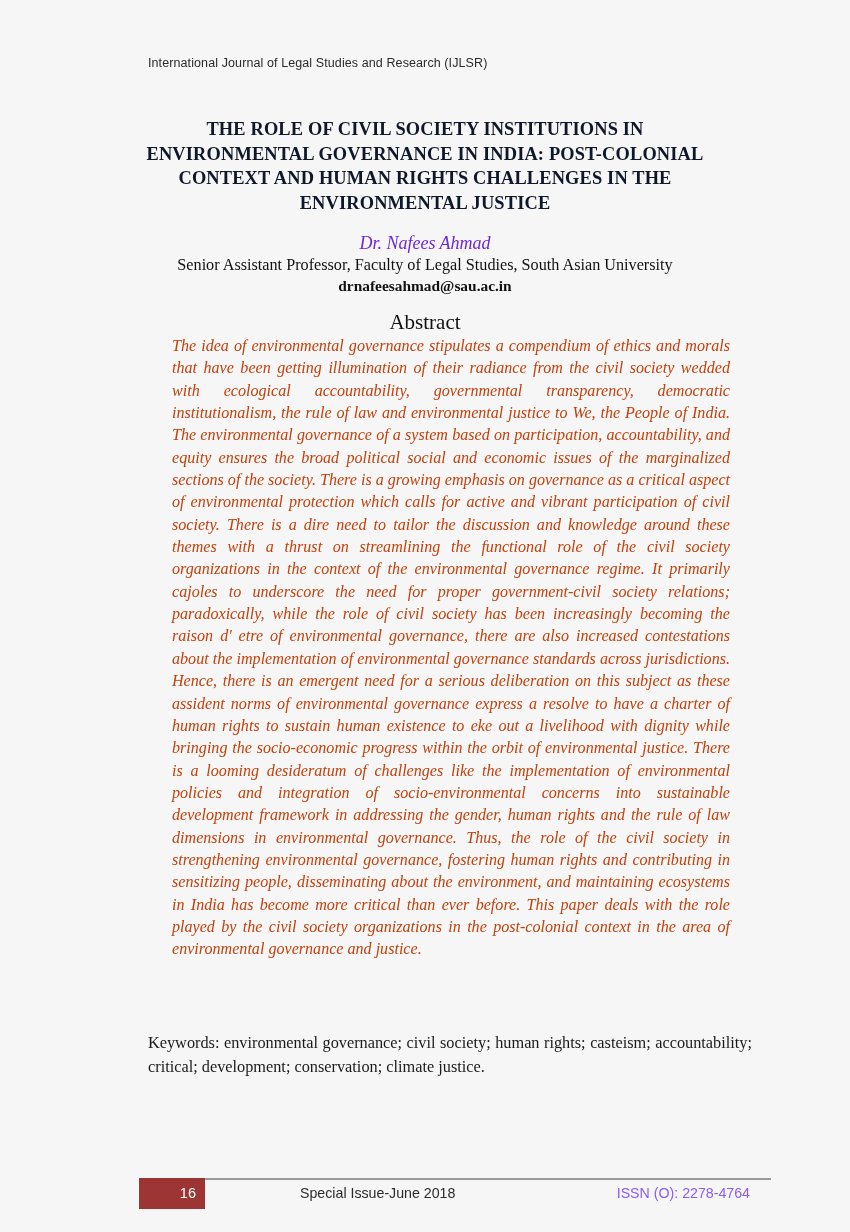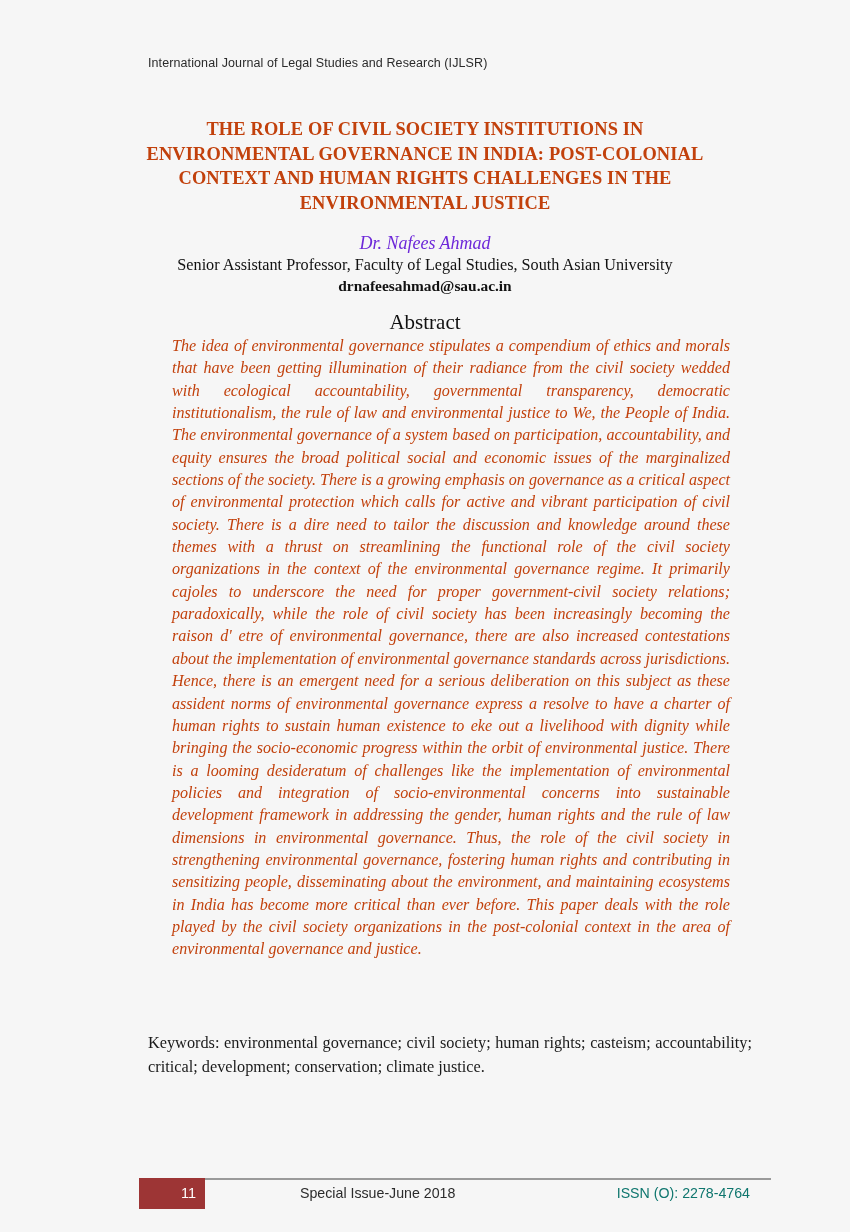--- a/index.html
+++ b/index.html
@@ -43,21 +43,21 @@
     top: 117px;
     width: 640px;
     text-align: center;
   }
   .title-line {
     font-family: "Liberation Serif", serif;
     font-weight: bold;
     font-size: 18.4px;
     line-height: 24.6px;
     letter-spacing: 0.15px;
-    color: #c2410c;
+    color: #0f172a;
   }
 
   
   .author-block {
     position: absolute;
     left: 105px;
     top: 231px;
     width: 640px;
     text-align: center;
   }
@@ -163,21 +163,21 @@
     white-space: nowrap;
   }
   .footer-right {
     position: absolute;
     left: 470px;
     top: 13px;
     width: 280px;
     text-align: right;
     font-family: "Liberation Sans", sans-serif;
     font-size: 14.2px;
-    color: #0f766e;
+    color: #8b5cf6;
     white-space: nowrap;
   }
 </style>
 </head>
 <body>
 
 <div class="page">
 
   <div class="running-head">International Journal of Legal Studies and Research (IJLSR)</div>
 
@@ -196,19 +196,19 @@
 
   <div class="abstract-heading">Abstract</div>
 
   <div class="abstract-body">The idea of environmental governance stipulates a compendium of ethics and morals that have been getting illumination of their radiance from the civil society wedded with ecological accountability, governmental transparency, democratic institutionalism, the rule of law and environmental justice to We, the People of India. The environmental governance of a system based on participation, accountability, and equity ensures the broad political social and economic issues of the marginalized sections of the society. There is a growing emphasis on governance as a critical aspect of environmental protection which calls for active and vibrant participation of civil society. There is a dire need to tailor the discussion and knowledge around these themes with a thrust on streamlining the functional role of the civil society organizations in the context of the environmental governance regime.  It primarily cajoles to underscore the need for proper government-civil society relations; paradoxically, while the role of civil society has been increasingly becoming the raison d' etre of environmental governance, there are also increased contestations about the implementation of environmental governance standards across jurisdictions.  Hence, there is an emergent need for a serious deliberation on this subject as these assident norms of environmental governance express a resolve to have a charter of human rights to sustain human existence to eke out a livelihood with dignity while bringing the socio-economic progress within the orbit of environmental justice.   There is a looming desideratum of challenges like the implementation of environmental policies and integration of socio-environmental concerns into sustainable development framework in addressing the gender, human rights and the rule of law dimensions in environmental governance. Thus, the role of the civil society in strengthening environmental governance, fostering human rights and contributing in sensitizing people, disseminating about the environment, and maintaining ecosystems in India has become more critical than ever before. This paper deals with the role played by the civil society organizations in the post-colonial context in the area of environmental governance and justice.</div>
 
   <div class="keywords">Keywords: environmental governance; civil society; human rights; casteism; accountability; critical; development; conservation; climate justice.</div>
 
   <div class="footer">
     <div class="footer-rule"></div>
     <div class="page-number-box">
-      <span class="page-number">11</span>
+      <span class="page-number">16</span>
     </div>
     <div class="footer-center">Special Issue-June 2018</div>
     <div class="footer-right">ISSN (O): 2278-4764</div>
   </div>
 
 </div>
 
 </body></html>

